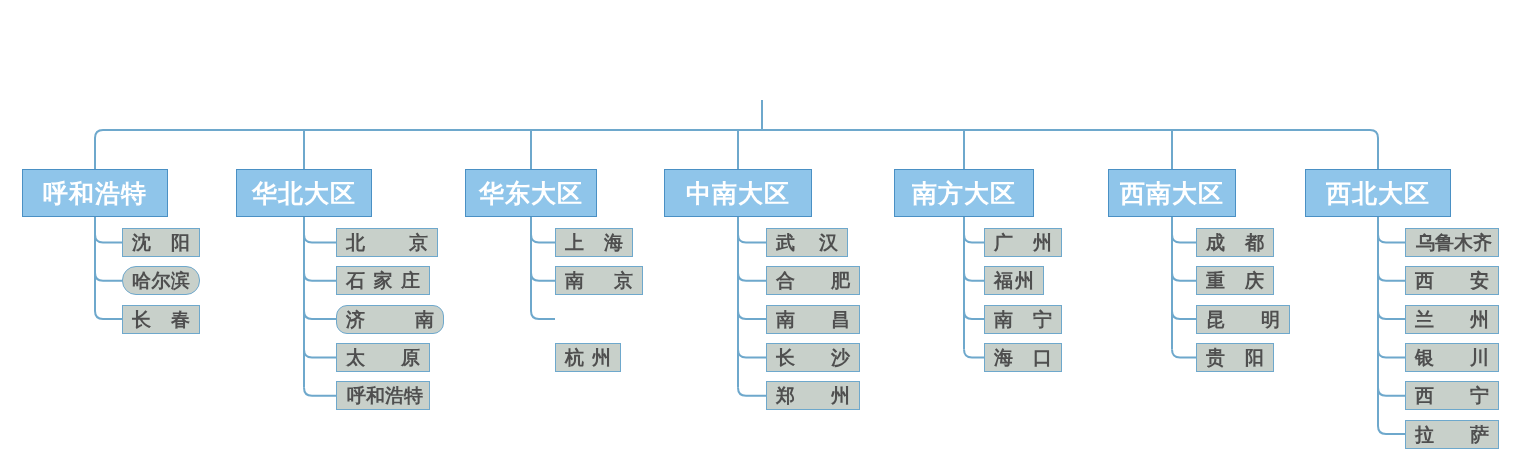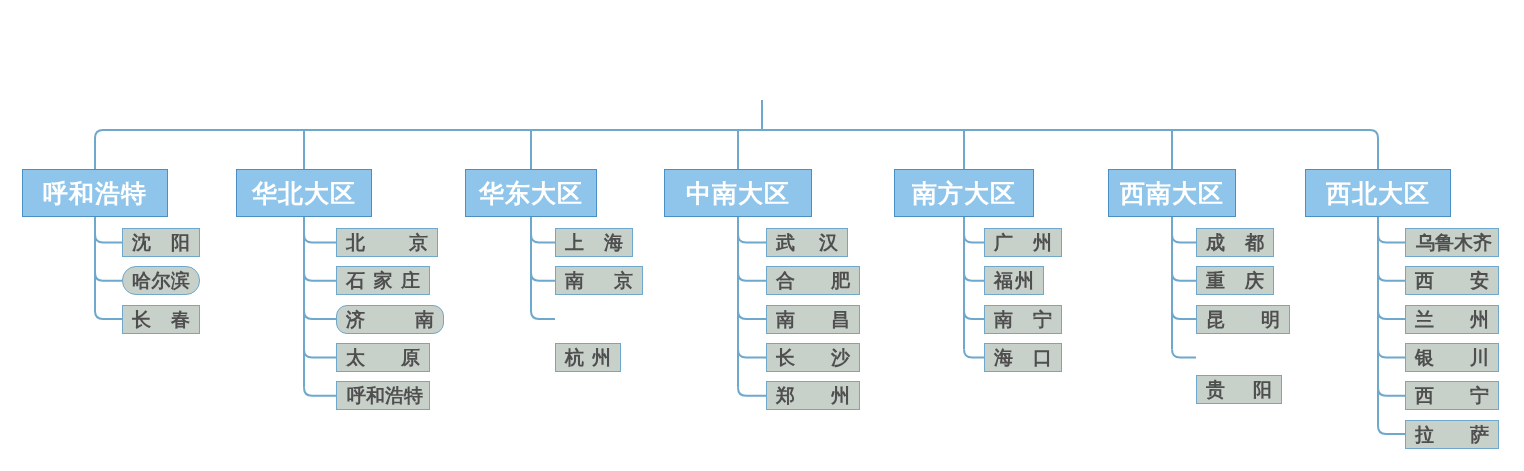--- a/index.html
+++ b/index.html
@@ -236,21 +236,21 @@
       </div>
       <div class="node city-node" style="left: 1196px; top: 228px; width: 78px;">
         <span class="city-label">成都</span>
       </div>
       <div class="node city-node" style="left: 1196px; top: 266px; width: 78px;">
         <span class="city-label">重庆</span>
       </div>
       <div class="node city-node" style="left: 1196px; top: 305px; width: 94px;">
         <span class="city-label">昆明</span>
       </div>
-      <div class="node city-node" style="left: 1196px; top: 343px; width: 86px; margin-top: 32px;">
+      <div class="node city-node" style="left: 1196px; top: 343px; width: 78px;">
         <span class="city-label">贵阳</span>
       </div>
       <div class="node region-node" style="left: 1305px; top: 169px; width: 146px;">
         <span>西北大区</span>
       </div>
       <div class="node city-node tight" style="left: 1405px; top: 228px; width: 94px;">
         <span class="city-label">乌鲁木齐</span>
       </div>
       <div class="node city-node" style="left: 1405px; top: 266px; width: 94px;">
         <span class="city-label">西安</span>

